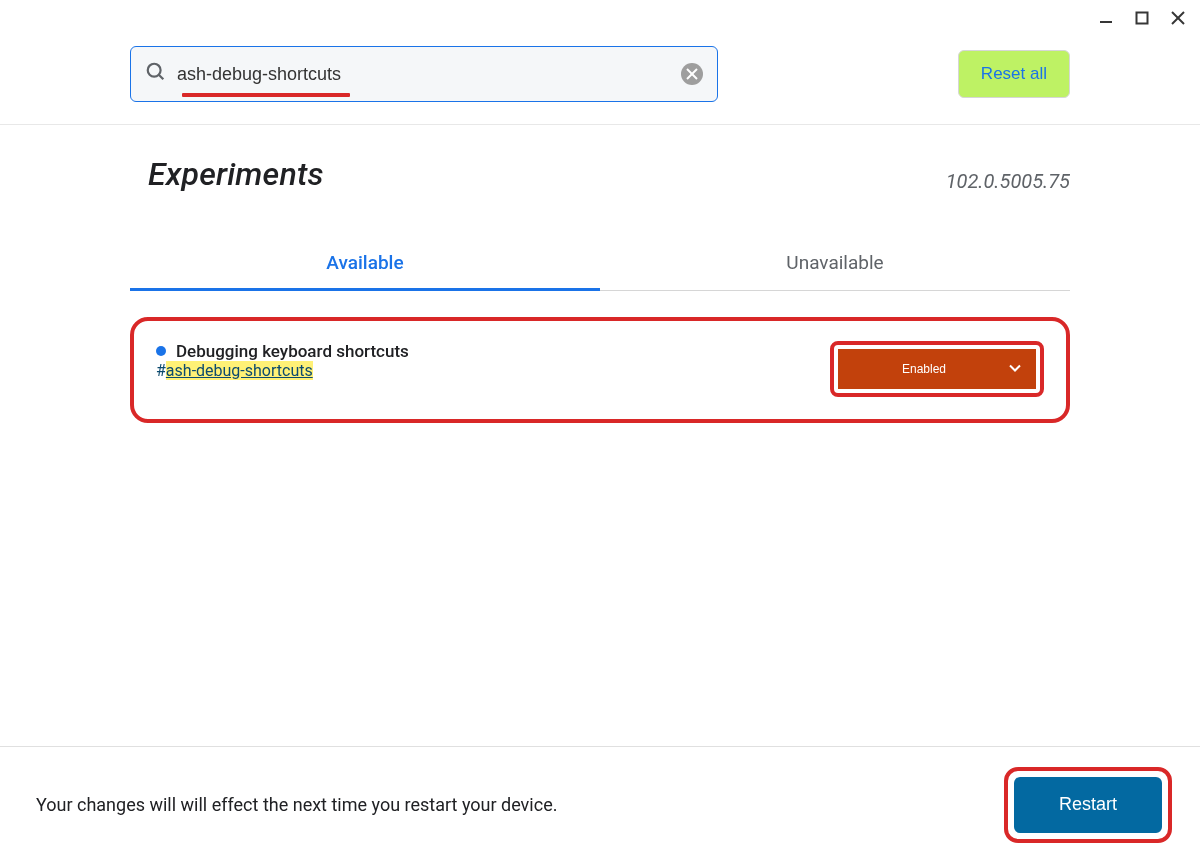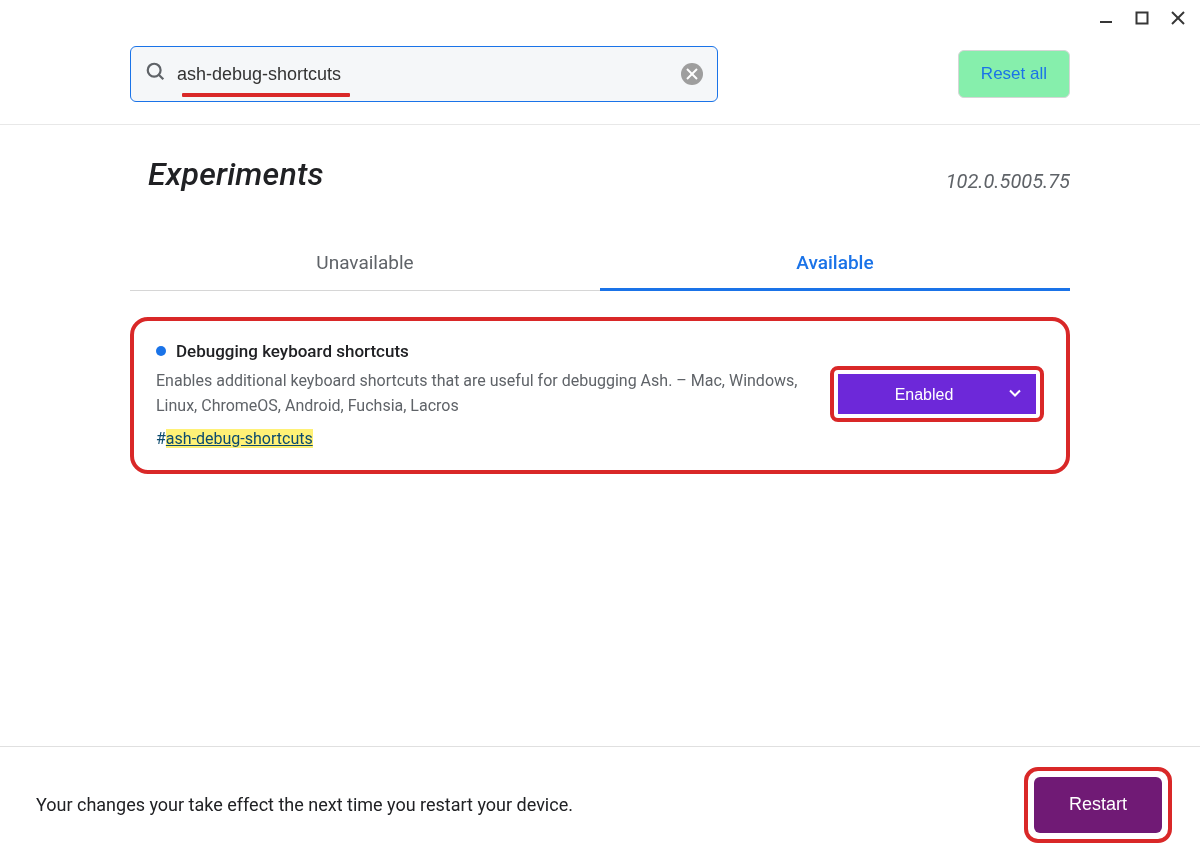--- a/index.html
+++ b/index.html
@@ -82,21 +82,21 @@
       background: #d92828;
       border-radius: 1px;
     }
 
     .reset-btn {
       margin-left: auto;
       height: 48px;
       padding: 0 22px;
       border: 1px solid #d6d6d6;
       border-radius: 6px;
-      background: #86efac;
+      background: #bef264;
       color: #1a73e8;
       font-size: 17px;
       font-weight: 500;
       cursor: pointer;
       display: flex;
       align-items: center;
     }
 
     .content {
       padding: 30px 130px 0 130px;
@@ -148,21 +148,20 @@
       display: flex;
       gap: 18px;
     }
     .flag-left {
       flex: 1;
     }
     .flag-title-row {
       display: flex;
       align-items: center;
       gap: 10px;
-      margin-bottom: 8px;
       text-align: center;
     }
     .blue-dot {
       width: 10px;
       height: 10px;
       border-radius: 50%;
       background: #1a73e8;
       flex-shrink: 0;
     }
     .flag-title {
@@ -191,24 +190,24 @@
       align-items: center;
     }
     .select-wrap {
       border: 4px solid #d92828;
       border-radius: 8px;
       padding: 4px;
     }
     .flag-select {
       width: 198px;
       height: 40px;
-      background: #6d28d9;
+      background: #c2410c;
       color: #fff;
       border: none;
-      font-size: 16px;
+      font-size: 12px;
       padding: 0 38px 0 12px;
       text-align: center;
       appearance: none;
       position: relative;
       cursor: pointer;
     }
     .select-outer {
       position: relative;
       display: inline-block;
     }
@@ -237,27 +236,27 @@
       font-size: 18px;
       color: #202124;
     }
     .restart-wrap {
       margin-left: auto;
       border: 4px solid #d92828;
       border-radius: 14px;
       padding: 6px;
     }
     .restart-btn {
-      background: #701a75;
+      background: #0369a1;
       color: #fff;
       border: none;
       border-radius: 6px;
       font-size: 18px;
       font-weight: 500;
-      width: 128px;
+      width: 148px;
       height: 56px;
       cursor: pointer;
     }
   </style>
 </head>
 <body>
 
 <div class="window-controls">
   <div class="window-control-btn">
     <svg width="16" height="16" viewBox="0 0 16 16">
@@ -300,31 +299,30 @@
   <button class="reset-btn">Reset all</button>
 </div>
 
 <div class="content">
   <div class="title-row">
     <div class="page-title">Experiments</div>
     <div class="version">102.0.5005.75</div>
   </div>
 
   <div class="tabs">
+    <div class="tab active">Available</div>
     <div class="tab">Unavailable</div>
-    <div class="tab active">Available</div>
   </div>
 
   <div class="flag-card">
     <div class="flag-left">
       <div class="flag-title-row">
         <span class="blue-dot"></span>
         <span class="flag-title">Debugging keyboard shortcuts</span>
       </div>
-      <div class="flag-desc">Enables additional keyboard shortcuts that are useful for debugging Ash. – Mac, Windows, Linux, ChromeOS, Android, Fuchsia, Lacros</div>
       <div class="flag-tag">
         <span class="tag-hash">#</span><span class="tag-highlight">ash-debug-shortcuts</span>
       </div>
     </div>
     <div class="flag-right">
       <div class="select-wrap">
         <div class="select-outer">
           <select class="flag-select">
             <option>Enabled</option>
           </select>
@@ -333,17 +331,17 @@
                 <polyline points="2,5 7,10 12,5" fill="none" stroke="#fff" stroke-width="2"></polyline>
               </svg>
           </span>
         </div>
       </div>
     </div>
   </div>
 </div>
 
 <div class="footer">
-  <div class="footer-text">Your changes your take effect the next time you restart your device.</div>
+  <div class="footer-text">Your changes will will effect the next time you restart your device.</div>
   <div class="restart-wrap">
     <button class="restart-btn">Restart</button>
   </div>
 </div>
 
 </body></html>

